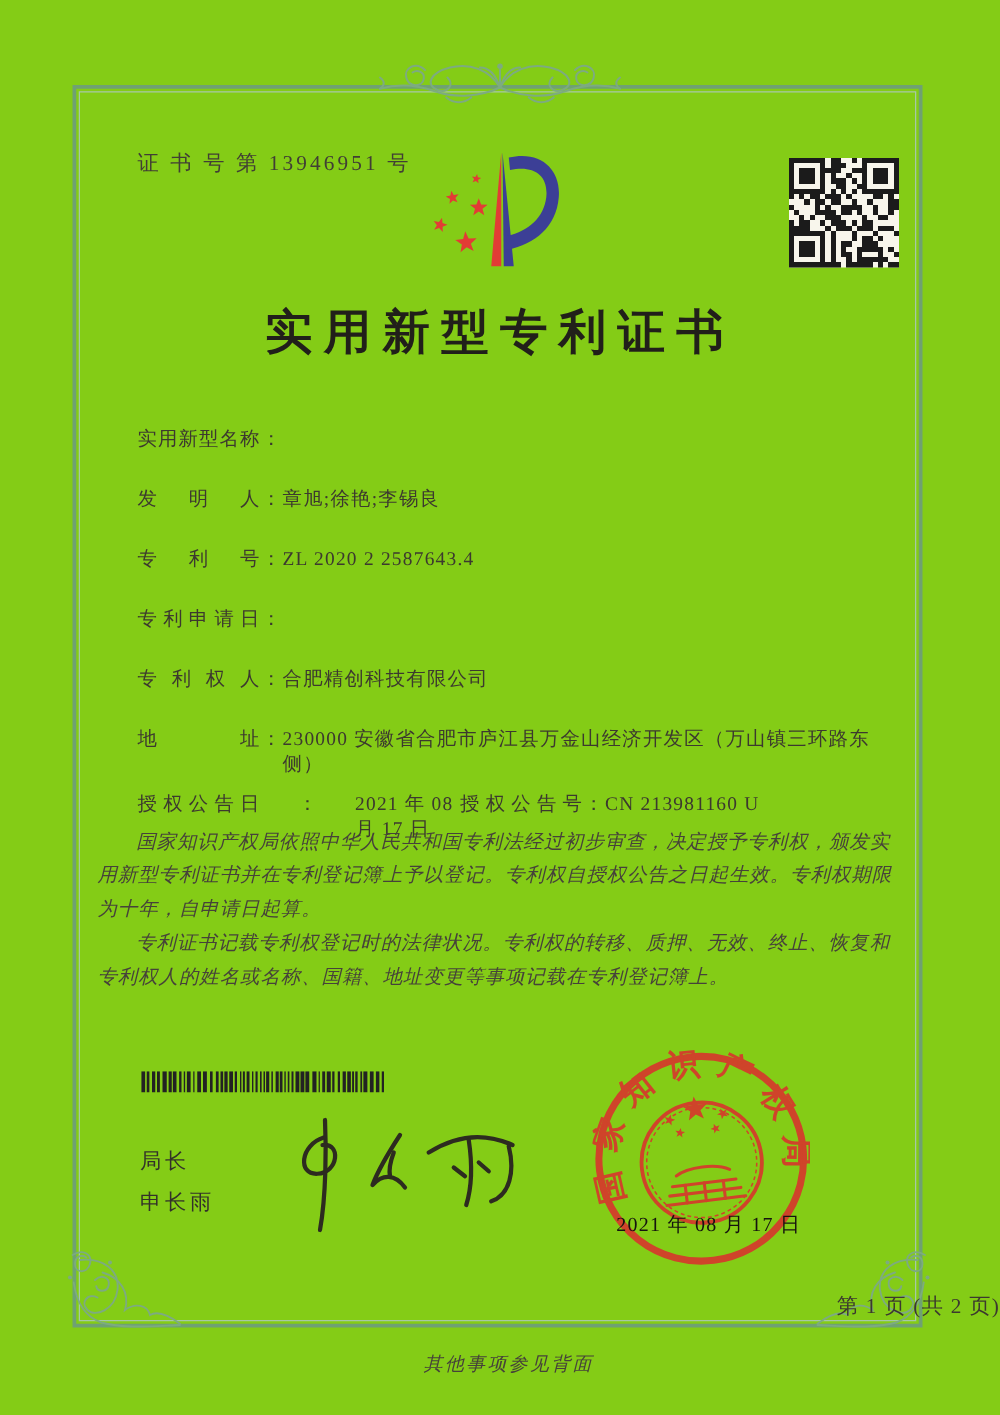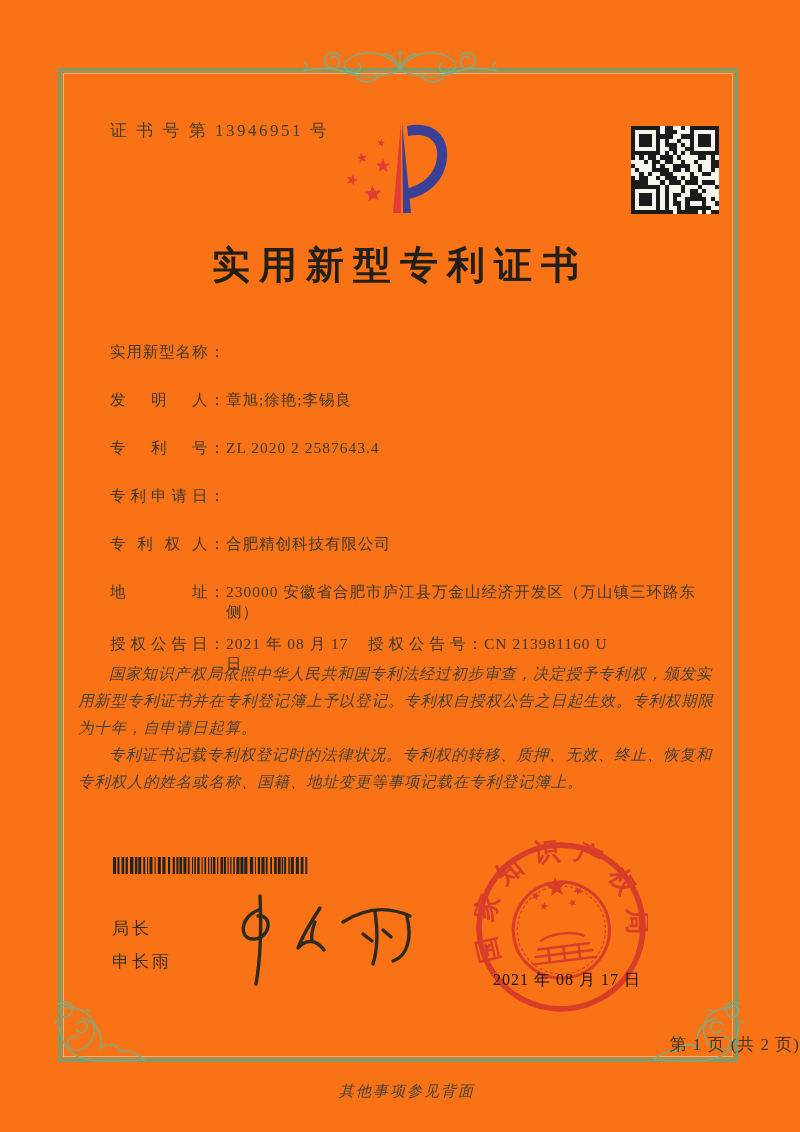--- a/index.html
+++ b/index.html
@@ -3,21 +3,21 @@
 <meta charset="utf-8">
 <style>
   * { margin:0; padding:0; box-sizing:border-box; }
   html,body { width:800px; height:1132px; }
   body {
     font-family:"Liberation Serif","DejaVu Serif",serif;
     background:#efeee6;
   }
   .page {
     position:relative; width:800px; height:1132px;
-    background:#f97316; overflow:hidden;
+    background:#84cc16; overflow:hidden;
     color:#3a372f;
   }
   
   .frame {
     position:absolute; left:58px; top:68px; width:680px; height:994px;
     border:3px solid #6fa173;
   }
   .frame-inner {
     position:absolute; inset:2px; border:1px solid #a6c7a8;
   }
@@ -37,21 +37,21 @@
   .fields { position:absolute; left:110px; top:342px; width:600px; font-size:15.5px; }
   .frow { display:flex; margin-bottom:28px; line-height:20px; }
   .frow.addr { margin-bottom:12px; }
   .flabel {
     width:98px; flex:0 0 98px; text-align:justify; text-align-last:justify;
     letter-spacing:0.5px; color:#3c392f;
   }
   .fcolon { width:18px; flex:0 0 18px; text-align:center; }
   .fvalue { flex:1; letter-spacing:1px; color:#3c392f; }
   .grant-row { display:flex; line-height:20px; }
-  .g1 { display:flex; width:258px; flex:0 0 258px; }
+  .g1 { display:flex; width:258px; flex:0 0 258px;gap:29px; }
   .g2 { display:flex; }
   
   .paras {
     position:absolute; left:78px; top:660px; width:648px;
     font-size:15.5px; line-height:27px; letter-spacing:0.8px;
     color:#46423a; font-style:italic;
   }
   .paras p { text-indent:2em; }
   
   .barcode { position:absolute; left:113px; top:857px; }

